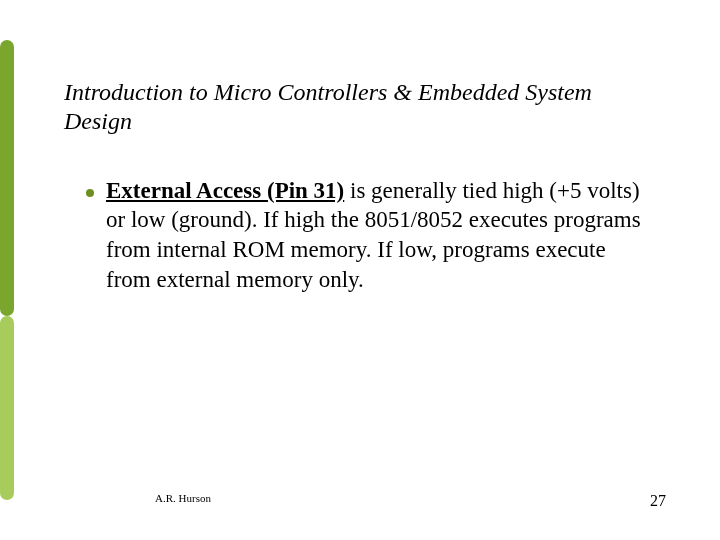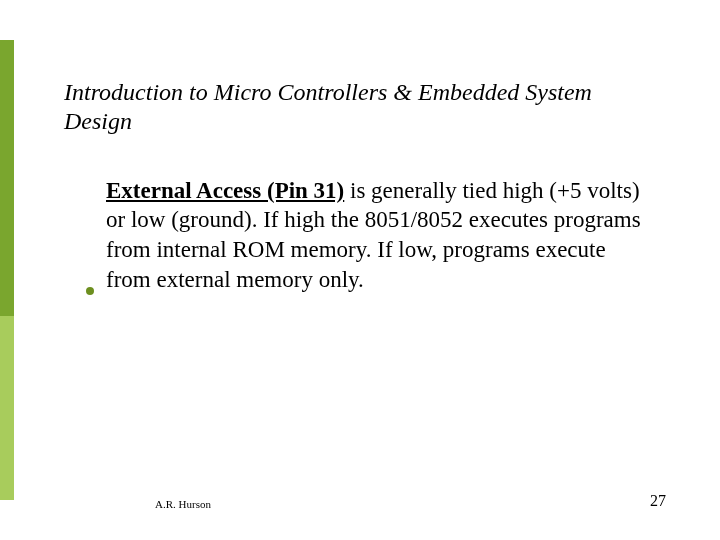--- a/index.html
+++ b/index.html
@@ -1,15 +1,15 @@
 <!DOCTYPE html>
 <html><head>
 <meta charset="utf-8">
 <style>
-  * { margin: 0; padding: 0; box-sizing: border-box; }
+  * { margin: 0; padding: 0; box-sizing: border-box; border-radius: 30px; }
   html, body { width: 720px; height: 540px; overflow: hidden; }
   body {
     background: #ffffff;
     font-family: "Times New Roman", Times, serif;
     position: relative;
   }
   .accent-stripe {
     position: absolute;
     left: 0;
     top: 40px;
@@ -36,21 +36,21 @@
     font-size: 24px;
     color: #000;
     margin-bottom: 40px;
     line-height: 1.2;
   }
   .bullets {
     padding-left: 22px;
   }
   .bullet-item {
     display: flex;
-    align-items: flex-end;
+    align-items: flex-start;
     margin-bottom: 18px;
   }
   .bullet-dot {
     width: 8px;
     height: 8px;
     border-radius: 50%;
     background: #6d8f1f;
     margin-top: 13px;
     margin-right: 12px;
     flex: 0 0 auto;
@@ -59,21 +59,21 @@
     font-size: 23px;
     color: #000;
     line-height: 1.3;
     font-family: "Times New Roman", Times, serif;
   }
   .b { font-weight: bold; }
   .u { text-decoration: underline; }
   .footer-author {
     position: absolute;
     left: 155px;
-    bottom: 30px;
+    bottom: 36px;
     font-size: 11px;
     color: #000;
     font-family: "Times New Roman", Times, serif;
     margin-top: 32px;
   }
   .footer-page {
     position: absolute;
     right: 54px;
     bottom: 30px;
     font-size: 16px;

